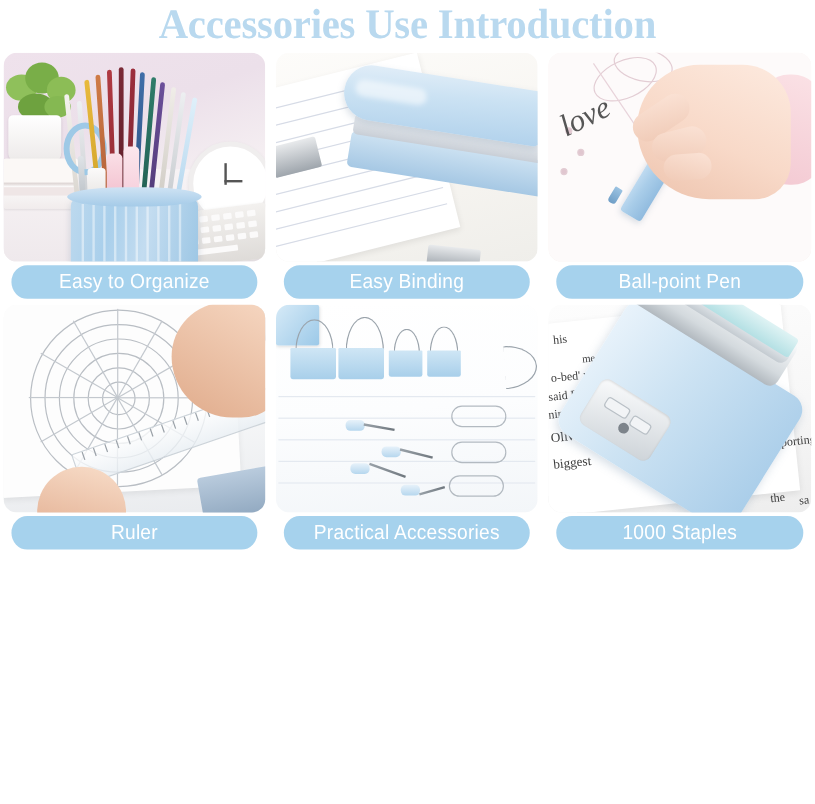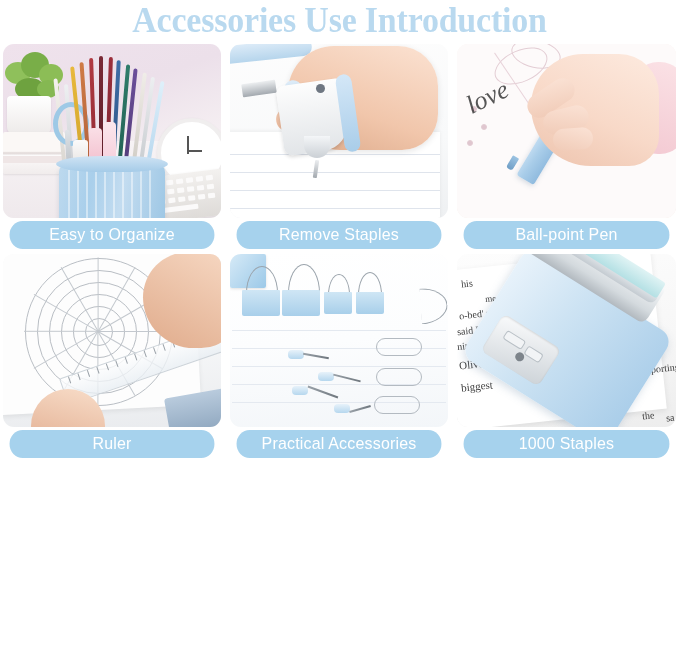--- a/index.html
+++ b/index.html
@@ -325,49 +325,47 @@
             <div class="rib" style="left:81px;"></div>
               <div class="rib" style="left:90px;"></div>
 
           </div>
           <div class="ob lip"></div>
         </div>
       </div>
       <div class="label">Easy to Organize</div>
     </div>
 
-
-
-
     <div class="cell">
       <div class="photo">
-        <div class="sc s5">
-          <div class="ob sheet">
-            <div class="rule" style="top:22px;"></div>
-              <div class="rule" style="top:40px;"></div>
-            <div class="rule" style="top:58px;"></div>
-              <div class="rule" style="top:76px;"></div>
-          </div>
-          <div class="ob topbar"></div>
-          <div class="ob tiny" style="left:12px;top:38px;width:34px;height:13px;transform:rotate(-8deg);"></div>
-          <div class="ob tiny" style="left:84px;top:116px;width:4px;height:18px;transform:rotate(8deg);"></div>
-
-          <div class="ob hand"></div>
-          <div class="ob fing" style="left:50px;top:44px;width:44px;height:26px;transform:rotate(-16deg);"></div>
-          <div class="ob fing" style="left:46px;top:62px;width:40px;height:24px;transform:rotate(-10deg);"></div>
-
-          <div class="ob remblue"></div>
-          <div class="ob rem"></div>
-          <div class="ob remblue2"></div>
-          <div class="ob jaw"></div>
-          <div class="ob" style="left:86px;top:40px;width:9px;height:9px;border-radius:50%;background:#6f7782;"></div>
+        <div class="sc s2">
+          <div class="ob paper">
+            <div class="rule" style="top:16px;"></div>
+              <div class="rule" style="top:30px;"></div>
+            <div class="rule" style="top:44px;"></div>
+              <div class="rule" style="top:58px;"></div>
+            <div class="rule" style="top:72px;"></div>
+              <div class="rule" style="top:86px;"></div>
+            <div class="rule" style="top:100px;"></div>
+              <div class="rule" style="top:114px;"></div>
+            <div class="rule" style="top:128px;"></div>
+          </div>
+          <div class="ob stk" style="left:-4px;top:74px;width:40px;height:26px;transform:rotate(-14deg);"></div>
+          <div class="ob stk" style="left:126px;bottom:-6px;width:44px;height:18px;transform:rotate(6deg);"></div>
+          <div class="ob base"></div>
+          <div class="ob mag"></div>
+          <div class="ob body"></div>
+          <div class="ob gloss"></div>
         </div>
       </div>
-      <div class="label">Remove Staples</div>
+      <div class="label">Easy Binding</div>
     </div>
+
+
+
 
     <div class="cell">
       <div class="photo">
         <div class="sc s6">
           <div class="ob pap"></div>
           <div class="ob deco" style="left:36px;top:6px;width:54px;height:30px;border-radius:50%;transform:rotate(-24deg);"></div>
           <div class="ob deco" style="left:54px;top:-4px;width:48px;height:26px;border-radius:50%;transform:rotate(12deg);"></div>
           <div class="ob deco" style="left:14px;top:62px;width:4px;height:4px;background:#e0c6cf;"></div>
           <div class="ob deco" style="left:24px;top:80px;width:4px;height:4px;background:#e0c6cf;"></div>
           <div class="ob deco" style="left:10px;top:96px;width:4px;height:4px;background:#e0c6cf;"></div>

